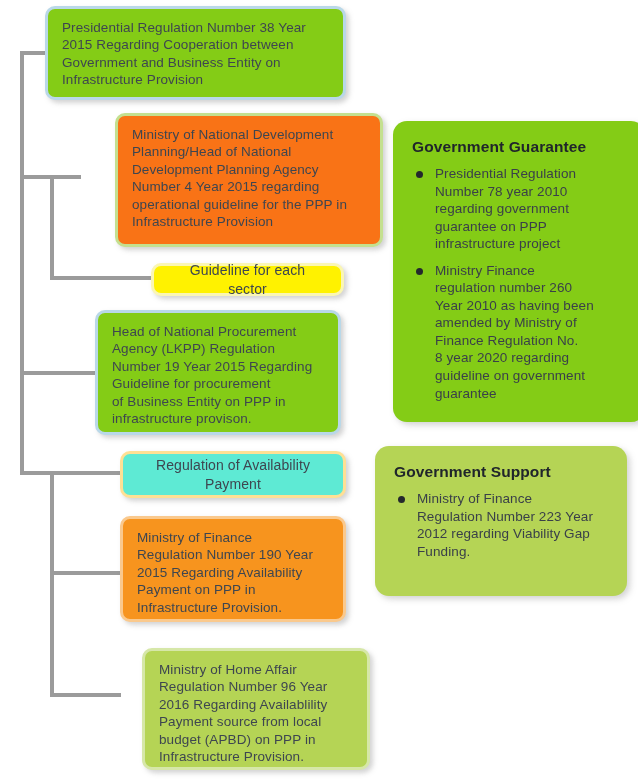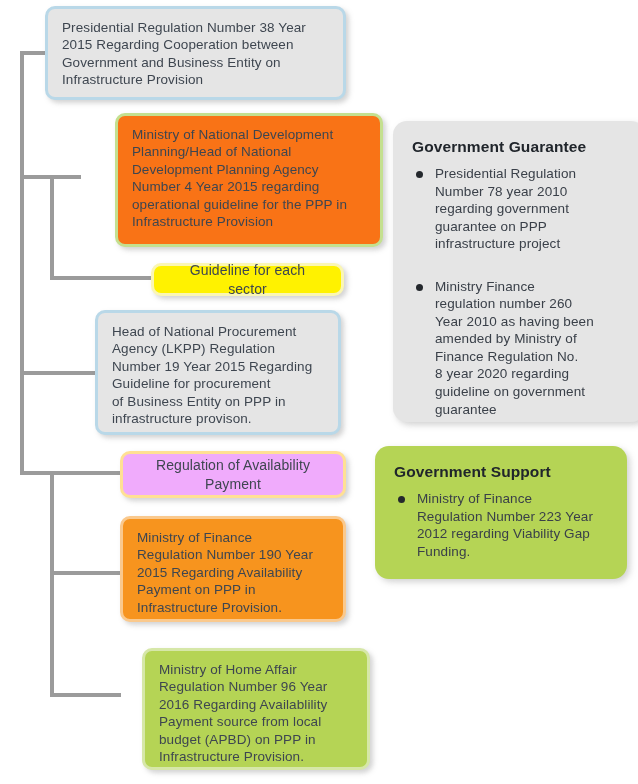--- a/index.html
+++ b/index.html
@@ -12,47 +12,47 @@
   .box{
     position:absolute;box-sizing:border-box;border-radius:10px;
     border:3px solid transparent;
     padding:10px 14px;
     font-size:13.5px;line-height:1.29;letter-spacing:0.1px;
     white-space:pre-line;
     box-shadow:3px 3px 5px rgba(130,130,130,0.35);
     color:#3e4650;
   }
   .center{display:flex;align-items:center;justify-content:center;text-align:center;padding:4px 20px;}
-  .cyan{background:#e5e5e5;border-color:#b9d8e8;}
+  .cyan{background:#84cc16;border-color:#b9d8e8;}
   .green{background:#f97316;border-color:#c4e08f;margin-left:37px;}
   .yellow{background:#fff200;border-color:#faf6b4;}
-  .gold{background:#f0abfc;border-color:#ffe094;}
+  .gold{background:#5eead4;border-color:#ffe094;}
   .orange{background:#f7941e;border-color:#fac98d;}
   .lgreen{background:#b5d455;border-color:#d6e7a8;}
 
   #box-perpres38{left:45px;top:6px;width:301px;height:94px;}
   #box-bappenas{left:78px;top:113px;width:268px;height:134px;}
   #box-sector{left:151px;top:263px;width:193px;height:33px;font-size:14px;}
   #box-lkpp{left:95px;top:310px;width:246px;height:125px;}
   #box-avail{left:120px;top:451px;width:226px;height:47px;font-size:14px;}
   #box-mof190{left:120px;top:516px;width:226px;height:106px;}
   #box-moha96{left:118px;top:648px;width:228px;height:122px;margin-left:24px;}
 
   .panel{
     position:absolute;box-sizing:border-box;border-radius:14px;
     border:3px solid transparent;
     padding:14px 16px;
     box-shadow:3px 3px 6px rgba(130,130,130,0.35);
   }
   #panel-guarantee{left:375px;top:121px;width:252px;height:301px;margin-left:18px;}
-  #panel-support{left:375px;top:446px;width:252px;height:133px;}
+  #panel-support{left:375px;top:446px;width:252px;height:150px;}
   .panel h2{
     margin:0 0 9px 0;font-size:15.5px;font-weight:700;color:#20252b;letter-spacing:0.1px;
   }
-  .bullets{display:flex;flex-direction:column;gap:25px;}
+  .bullets{display:flex;flex-direction:column;gap:9px;}
   .bullet-row{display:flex;align-items:flex-start;}
   .dot{
     flex:0 0 auto;width:7px;height:7px;border-radius:50%;background:#24282d;
     margin:6px 12px 0 4px;
   }
   .bullet-text{font-size:13.5px;line-height:1.3;letter-spacing:0.1px;color:#3a4049;}
 </style>
 </head>
 <body>
 

